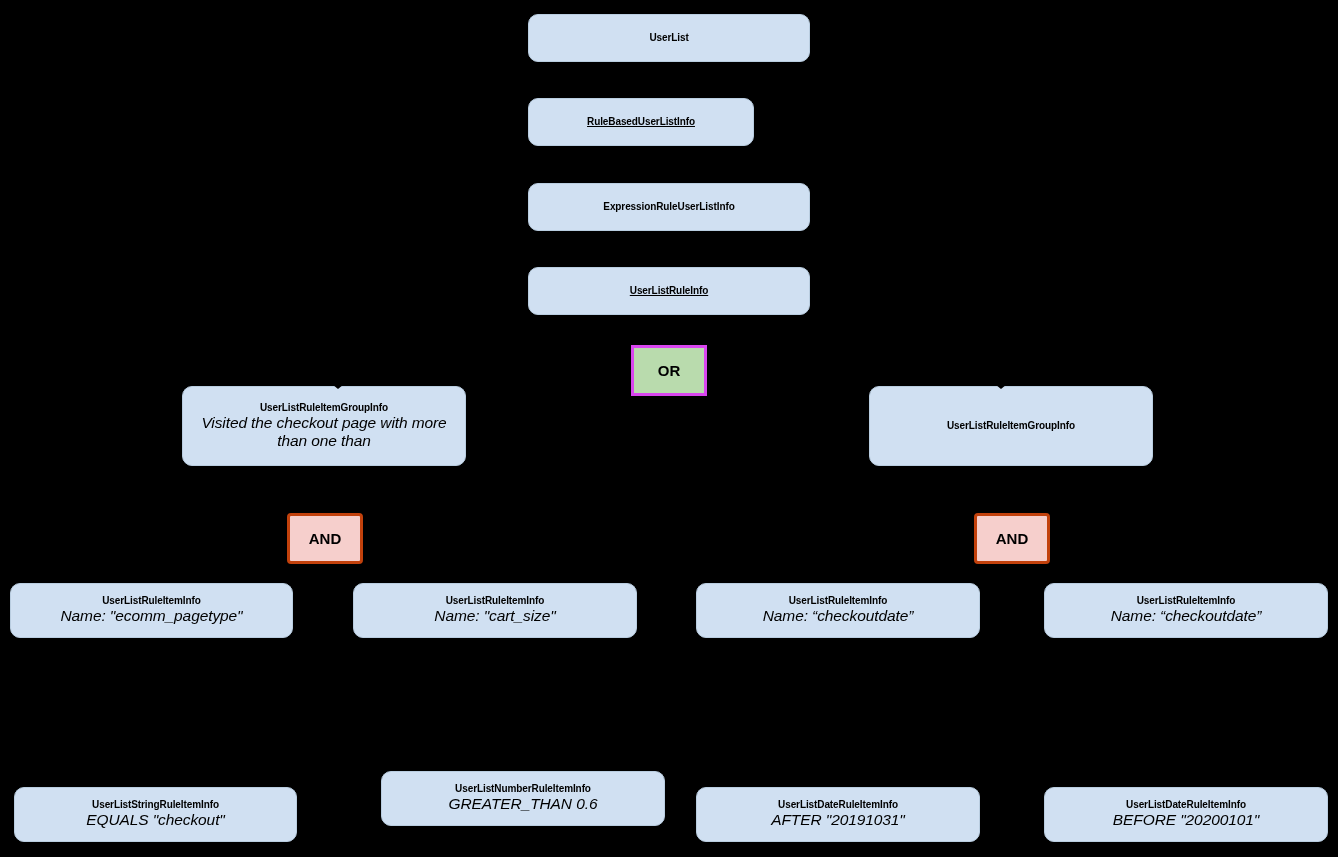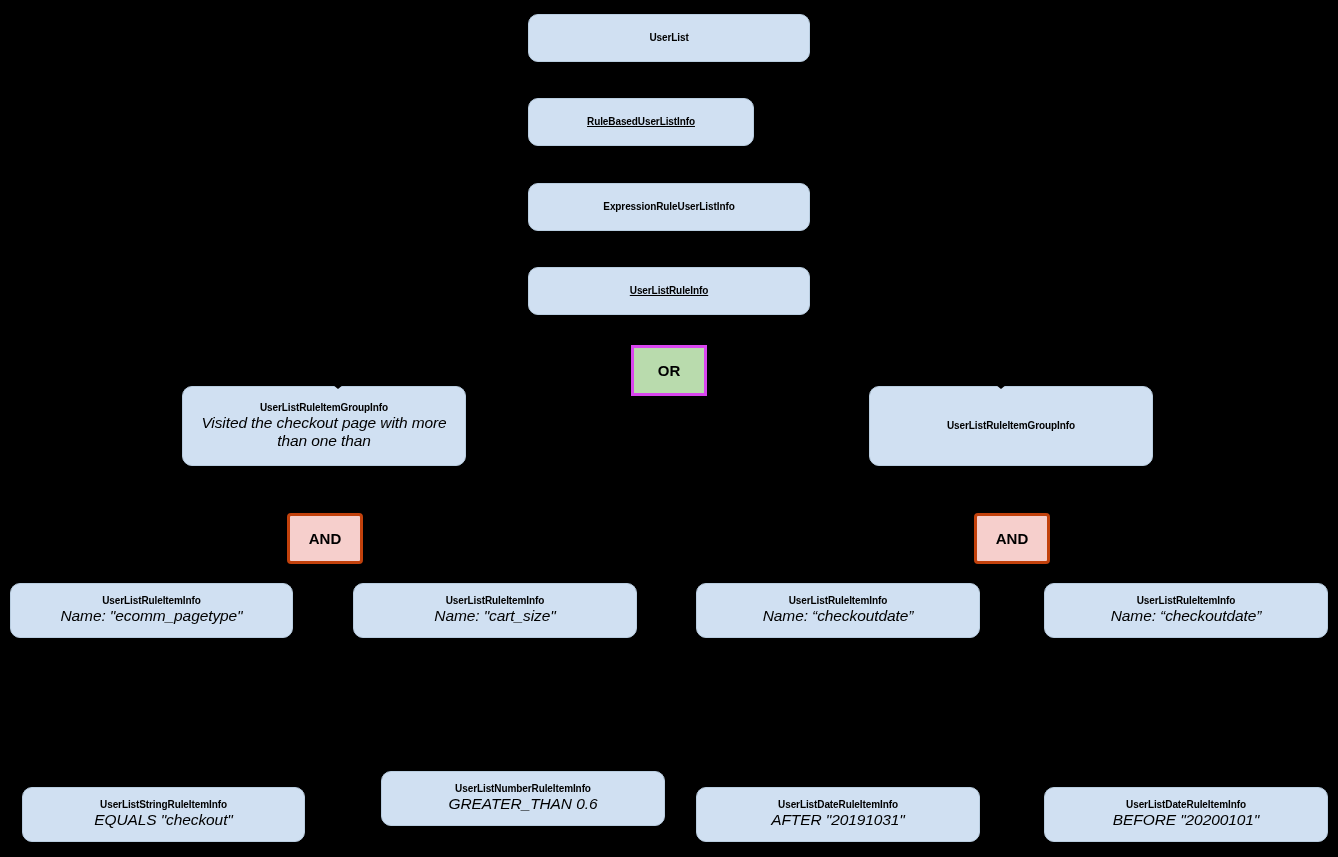--- a/index.html
+++ b/index.html
@@ -125,21 +125,21 @@
   <div class="node entity" style="left:696px; top:583px; width:284px; height:55px;">
     <div class="title">UserListRuleItemInfo</div>
     <div class="desc">Name: “checkoutdate”</div>
   </div>
 
   <div class="node entity" style="left:1044px; top:583px; width:284px; height:55px;">
     <div class="title">UserListRuleItemInfo</div>
     <div class="desc">Name: “checkoutdate”</div>
   </div>
 
-  <div class="node entity" style="left:22px; top:787px; width:283px; height:55px;">
+  <div class="node entity" style="left:14px; top:787px; width:283px; height:55px;">
     <div class="title">UserListStringRuleItemInfo</div>
     <div class="desc">EQUALS "checkout"</div>
   </div>
 
   <div class="node entity" style="left:353px; top:771px; width:284px; height:55px;margin-left:28px;">
     <div class="title">UserListNumberRuleItemInfo</div>
     <div class="desc">GREATER_THAN 0.6</div>
   </div>
 
   <div class="node entity" style="left:696px; top:787px; width:284px; height:55px;">

